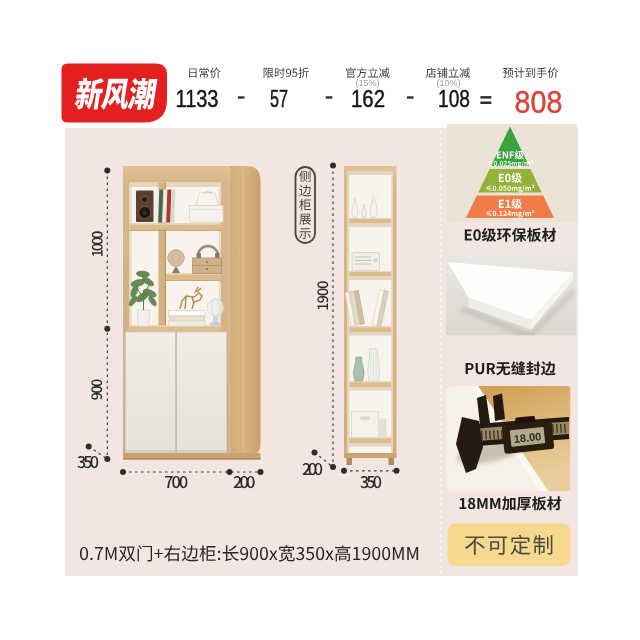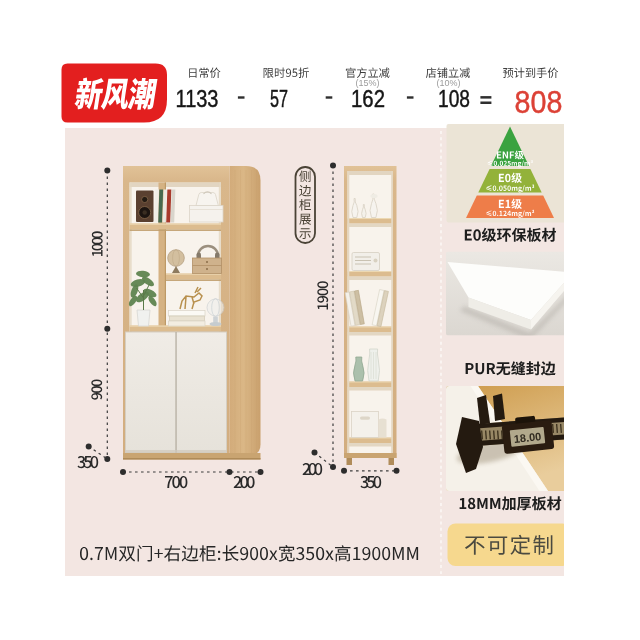--- a/index.html
+++ b/index.html
@@ -1,14 +1,14 @@
 <!DOCTYPE html>
 <html><head><meta charset="utf-8"><title>p</title><style>
 html,body{margin:0;padding:0;background:#fff;}
-#p{position:relative;width:564px;height:640px;overflow:hidden;font-family:"Liberation Sans",sans-serif;}
+#p{position:relative;width:640px;height:640px;overflow:hidden;font-family:"Liberation Sans",sans-serif;}
 </style></head><body>
 <div id="p">
 <svg width="640" height="640" viewBox="0 0 640 640" xmlns="http://www.w3.org/2000/svg" style="position:absolute;left:0;top:0">
 <defs>
 <linearGradient id="wood" x1="0" y1="0" x2="0" y2="1">
  <stop offset="0" stop-color="#e1c297"></stop>
           <stop offset="0.05" stop-color="#d9b78b"></stop>
           <stop offset="1" stop-color="#d2ad7f"></stop>
 </linearGradient>
 <linearGradient id="woodside" x1="0" y1="0" x2="1" y2="0">

